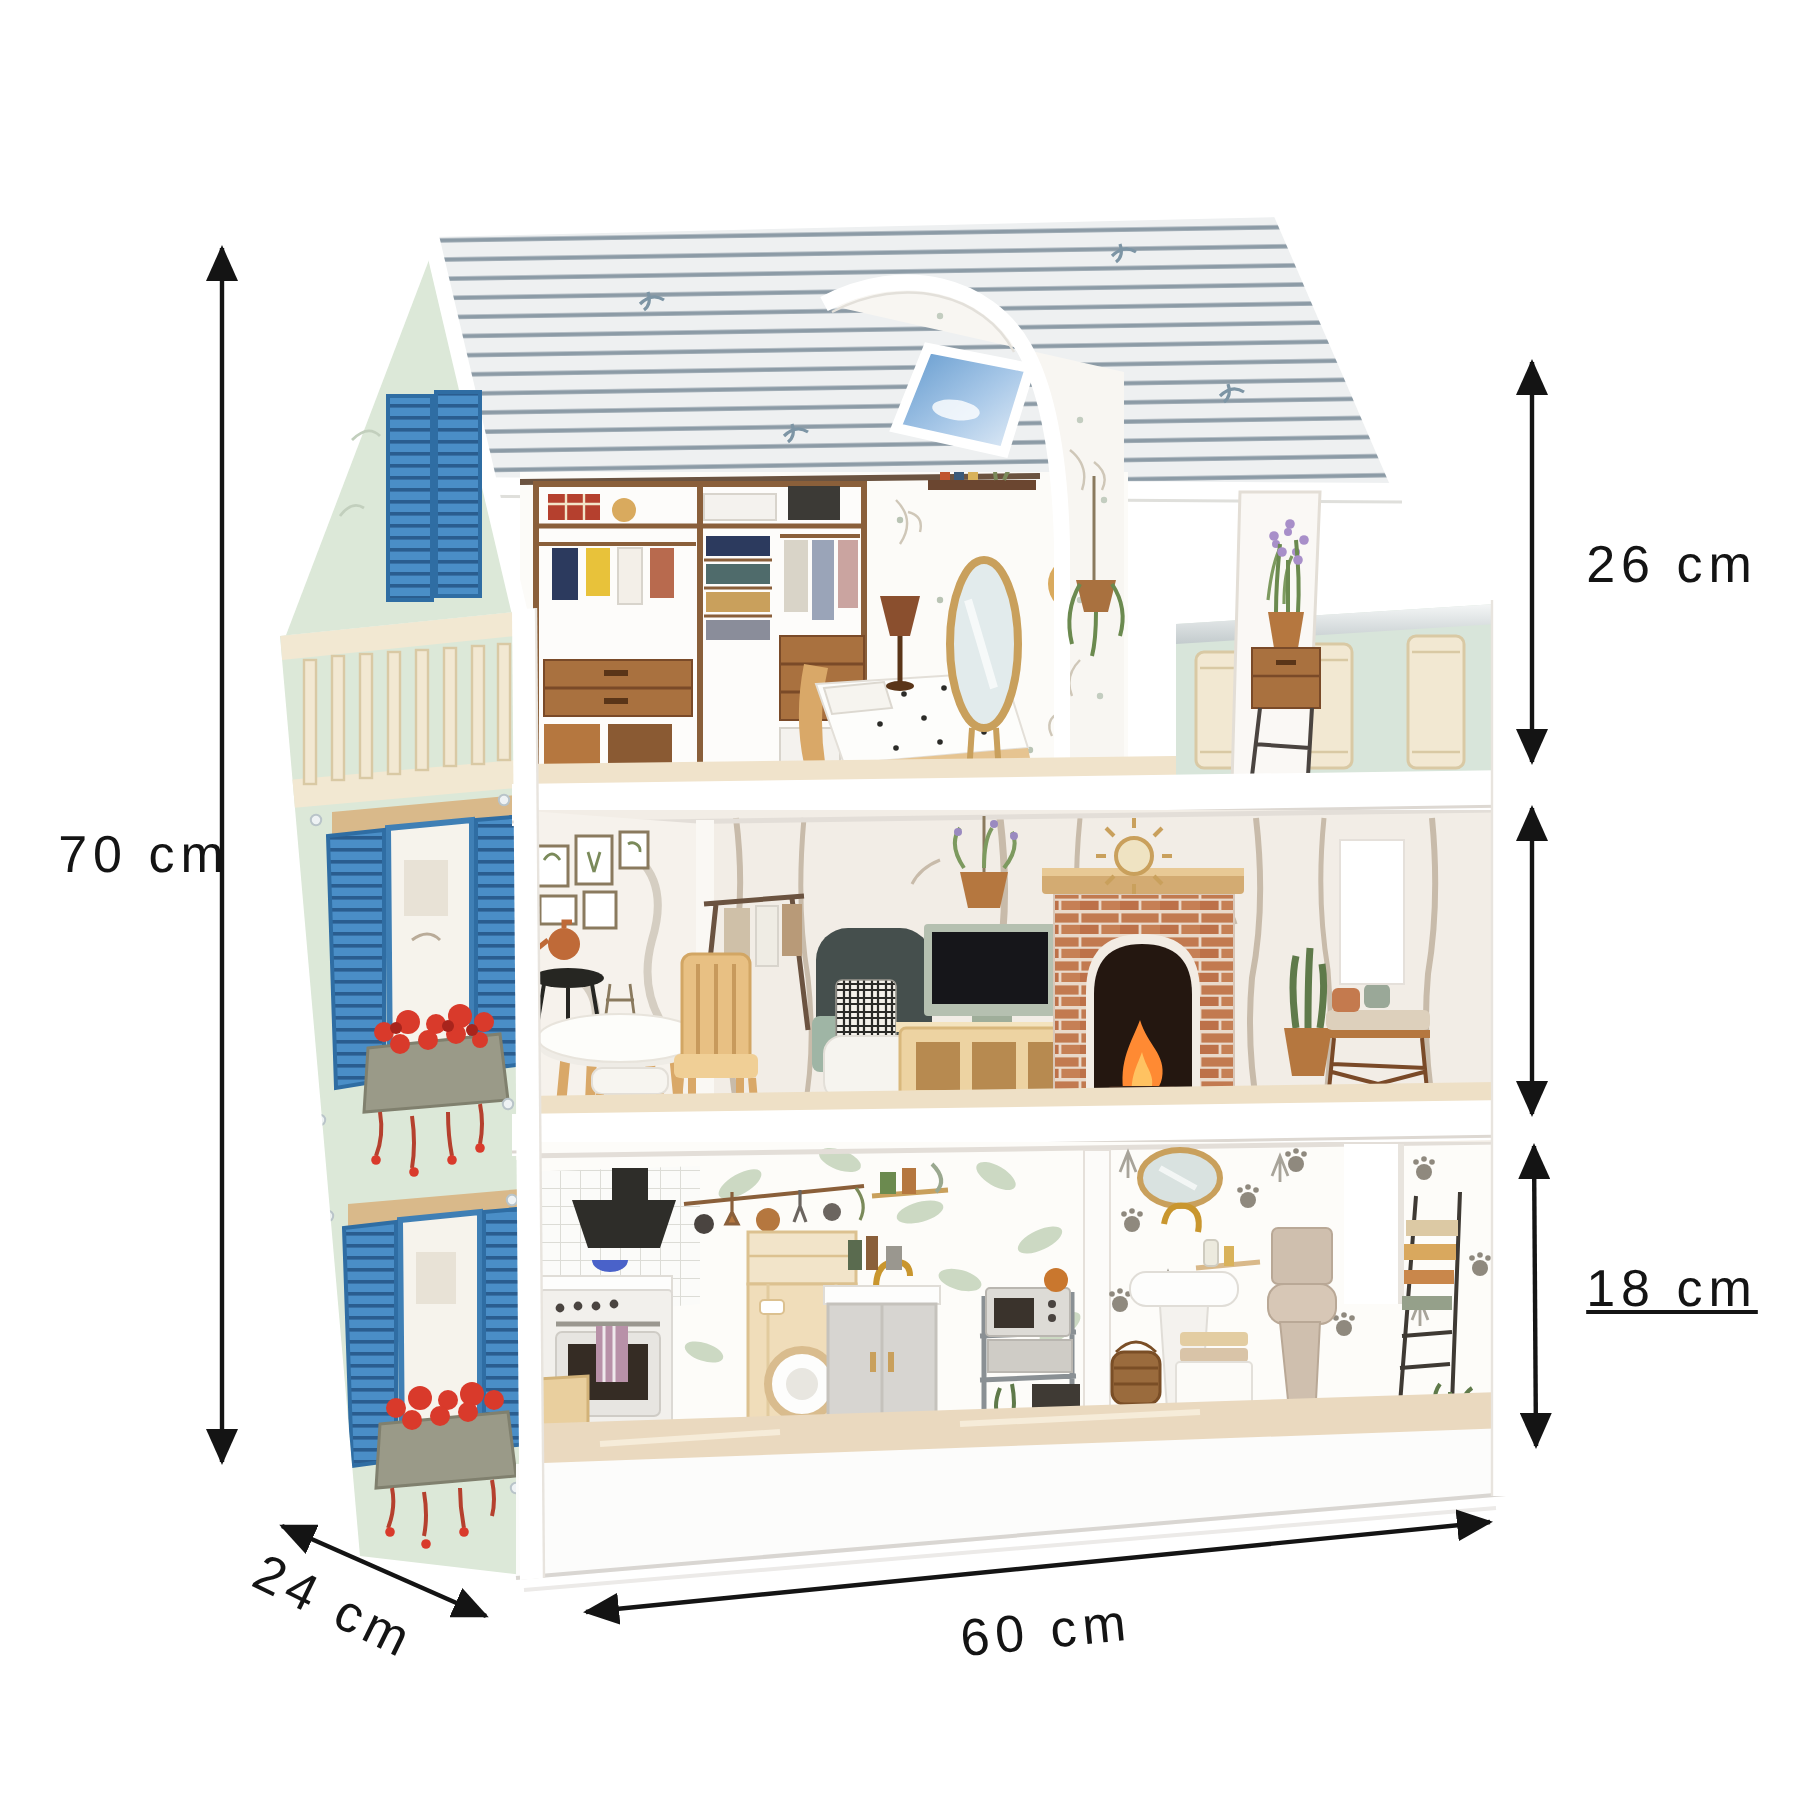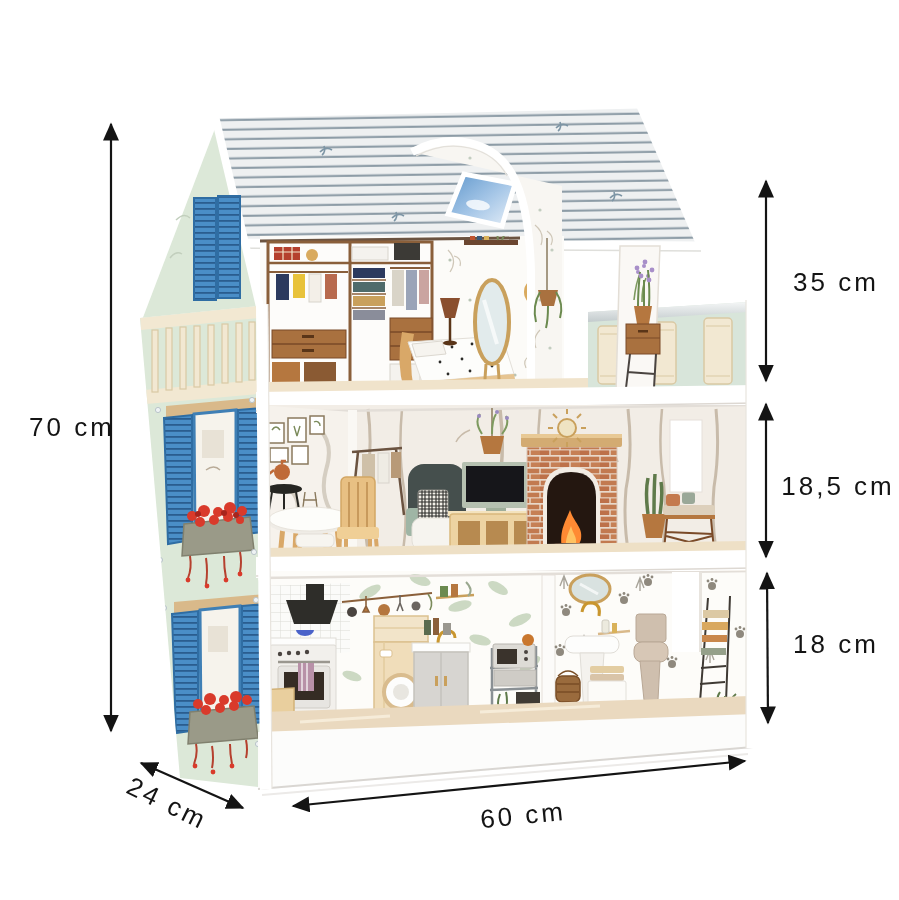--- a/index.html
+++ b/index.html
@@ -721,23 +721,22 @@
   <line x1="766" y1="181" x2="766" y2="381" marker-start="url(#arrow)" marker-end="url(#arrow)"></line>
   <line x1="766" y1="404" x2="766" y2="557" marker-start="url(#arrow)" marker-end="url(#arrow)"></line>
   <line x1="767" y1="573" x2="768" y2="723" marker-start="url(#arrow)" marker-end="url(#arrow)"></line>
   <line x1="293" y1="806" x2="745" y2="761" marker-start="url(#arrow)" marker-end="url(#arrow)"></line>
   <line x1="141" y1="763" x2="243" y2="808" marker-start="url(#arrow)" marker-end="url(#arrow)"></line>
 </g>
 </svg>
 
 <div class="dim-label" style="left:24px;top:412px;width:96px;">70 cm</div>
 
-<div class="dim-label" style="left:786px;top:267px;width:100px;">35 cm</div>
-
-<div class="dim-label" style="left:778px;top:471px;width:120px;">18,5 cm</div>
-
-<div class="dim-label" style="left:786px;top:629px;width:100px;">18 cm</div>
+<div class="dim-label" style="left:786px;top:267px;width:100px;">26 cm</div>
+
+
+<div class="dim-label" style="left:786px;top:629px;width:100px;text-decoration:underline;">18 cm</div>
 
 <div class="dim-label" style="left:468px;top:800px;width:110px;transform:rotate(-5.6deg);">60 cm</div>
 
 <div class="dim-label" style="left:112px;top:788px;width:110px;transform:rotate(26deg);">24 cm</div>
 
 </div>
 
 </body></html>

